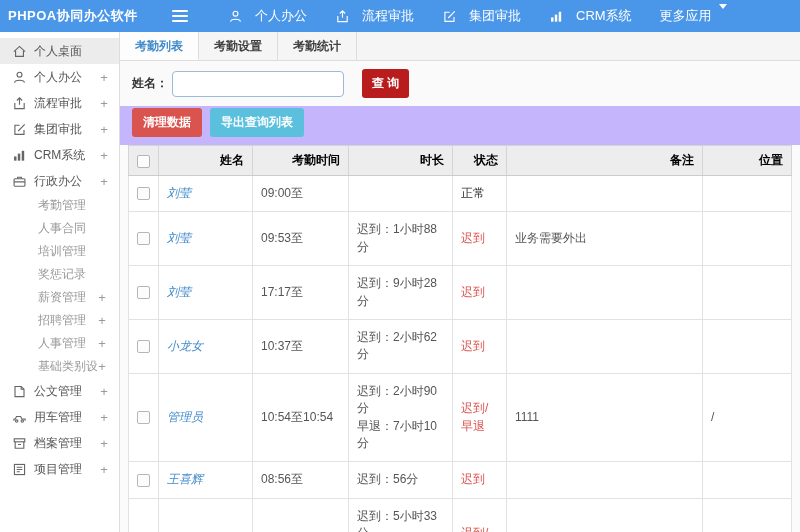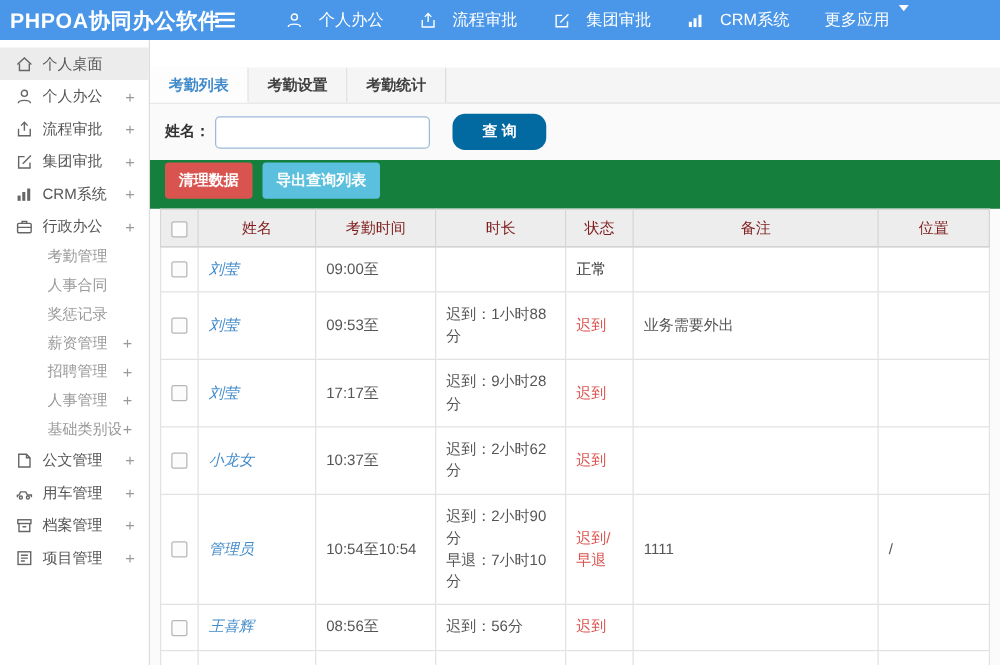--- a/index.html
+++ b/index.html
@@ -1,57 +1,57 @@
 <!DOCTYPE html>
 <html><head>
 <meta charset="utf-8">
 <style>
   * { margin:0; padding:0; box-sizing:border-box; }
   html,body { width:800px; height:532px; overflow:hidden; background:#fff;
     font-family:"Liberation Sans","DejaVu Sans",sans-serif; font-size:12px; color:#333; }
   .topbar { position:absolute; top:0; left:0; width:800px; height:32px; background:#4a96e8;
     display:flex; align-items:center; color:#fff; z-index:10; }
-  .logo { width:120px; padding-left:8px; font-size:17px; font-weight:bold; letter-spacing:.5px; white-space:nowrap; }
+  .logo { width:120px; padding-left:8px; font-size:13px; font-weight:bold; letter-spacing:.5px; white-space:nowrap; }
   .hamburger { margin-left:52px; margin-right:26px; display:inline-block; cursor:pointer; }
   .hamburger i { display:block; width:16px; height:2px; background:#fff; margin:3px 0; border-radius:1px; }
   .topnav { display:flex; align-items:center; height:32px; }
   .nav-item { display:flex; align-items:center; gap:5px; padding:0 14px; height:32px; font-size:13px; cursor:pointer; white-space:nowrap; }
   .nav-item svg, .sb-icon svg { display:block; }
   .caret { width:0; height:0; border-left:4px solid transparent; border-right:4px solid transparent; border-top:5px solid #fff; margin-left:2px; }
 
   .sidebar { position:absolute; top:32px; left:0; width:120px; bottom:0; background:#fff;
     border-right:1px solid #ddd; padding-top:6px; }
   .sb-item { display:flex; align-items:center; height:26px; padding:0 10px 0 12px; color:#555; cursor:pointer; }
   .sb-item.active { background:#ececec; }
   .sb-icon { width:15px; height:15px; margin-right:7px; color:#666; flex:none; }
   .sb-label { flex:1; white-space:nowrap; overflow:hidden; }
   .sb-expand { color:#999; font-size:13px; width:10px; text-align:center; }
   .sb-sub { display:flex; align-items:center; height:23px; padding:0 12px 0 38px; color:#999; cursor:pointer; }
   .sb-sub .sb-label { flex:1; }
 
-  .main { position:absolute; left:120px; top:32px; right:0; bottom:0; background:#fbfbfb; overflow:hidden;margin-top:22px; }
+  .main { position:absolute; left:120px; top:32px; right:0; bottom:0; background:#fbfbfb; overflow:hidden; }
   .tabbar { display:flex; height:29px; background:#f5f5f5; border-bottom:1px solid #ddd; }
   .tab { padding:0 15px; line-height:28px; border-right:1px solid #ddd; background:#f5f5f5; color:#404040; cursor:pointer; font-weight:bold; }
   .tab.active { background:#fdfdfd; color:#428bca; border-bottom:1px solid #fdfdfd; }
 
   .filterbar { display:flex; align-items:center; padding:8px 12px; background:#fafafa; }
   .filterbar .lbl { color:#333; font-weight:bold; margin-right:4px; white-space:nowrap; }
   .name-input { width:172px; height:26px; border:1px solid #9db9d8; border-radius:4px; background:#fff; padding:0 6px; outline:none; }
   .date-wrap { margin-left:28px; display:flex; align-items:center; }
   .date-input { width:66px; height:24px; border:1px solid #ccc; border-radius:3px; background:#ececec; padding:0 5px; outline:none; }
   .to-lbl { margin:0 10px; color:#333; }
   .btn { border:none; border-radius:3px; color:#fff; font-size:12px; cursor:pointer; font-family:inherit; }
-  .btn-search { background:#0369a1; padding:6px 24px; margin-left:18px; font-weight:bold;border-radius:10px; }
-  .actionbar { padding:2px 12px 8px; background:#15803d; display:flex; gap:8px; }
+  .btn-search { background:#b91c1c; padding:6px 10px; margin-left:18px; font-weight:bold; }
+  .actionbar { padding:2px 12px 8px; background:#c4b5fd; display:flex; gap:8px; }
   .btn-danger { background:#d9534f; padding:6px 11px; font-weight:bold; }
   .btn-info { background:#5bc0de; padding:6px 11px; font-weight:bold; }
 
   .grid-wrap { margin:0 8px; background:#fff; }
   table.grid { width:100%; border-collapse:collapse; table-layout:fixed; background:#fff; }
-  table.grid th { background:#ededed; color:#7f1d1d; font-weight:normal; text-align:center;
+  table.grid th { background:#ededed; color:#000000; font-weight:bold; text-align:right;
     padding:6px 8px; border:1px solid #d5d5d5; border-bottom:1px solid #ccc; height:27px; }
   table.grid td { padding:9px 8px; border:1px solid #e2e2e2; vertical-align:middle;
     white-space:pre-line; line-height:1.45; color:#555; overflow:hidden; }
   td.c-check, th.c-check { text-align:center; padding:6px 4px; }
   .checkbox { display:inline-block; width:13px; height:13px; border:1px solid #b6b6b6; border-radius:2px; background:#fcfcfc; cursor:pointer; vertical-align:middle; }
   a.name-link { color:#428bca; text-decoration:none; cursor:pointer;font-style:italic; }
   .status-red { color:#d9534f; }
   .status-normal { color:#333; }
 </style>
 </head>
@@ -170,20 +170,24 @@
       </span>
       <span class="sb-label">行政办公</span>
       <span class="sb-expand">+</span>
     </div>
     <div class="sb-sub">
       <span class="sb-label">考勤管理</span>
       <span class="sb-expand"></span>
     </div>
     <div class="sb-sub">
       <span class="sb-label">人事合同</span>
+      <span class="sb-expand"></span>
+    </div>
+    <div class="sb-sub">
+      <span class="sb-label">培训管理</span>
       <span class="sb-expand"></span>
     </div>
     <div class="sb-sub">
       <span class="sb-label">奖惩记录</span>
       <span class="sb-expand"></span>
     </div>
     <div class="sb-sub">
       <span class="sb-label">薪资管理</span>
       <span class="sb-expand">+</span>
     </div>

